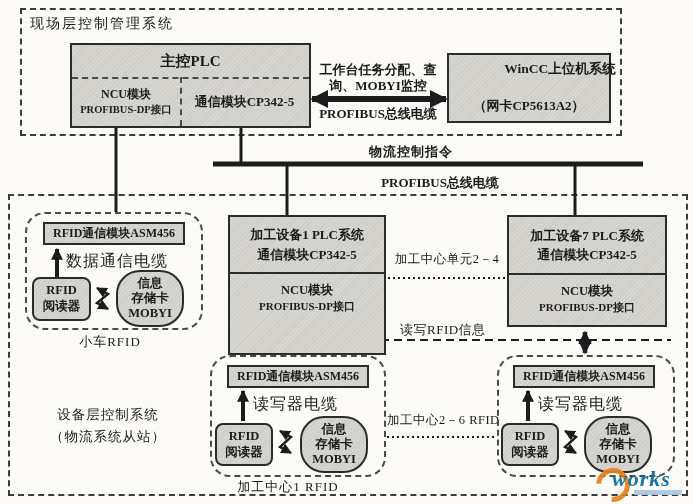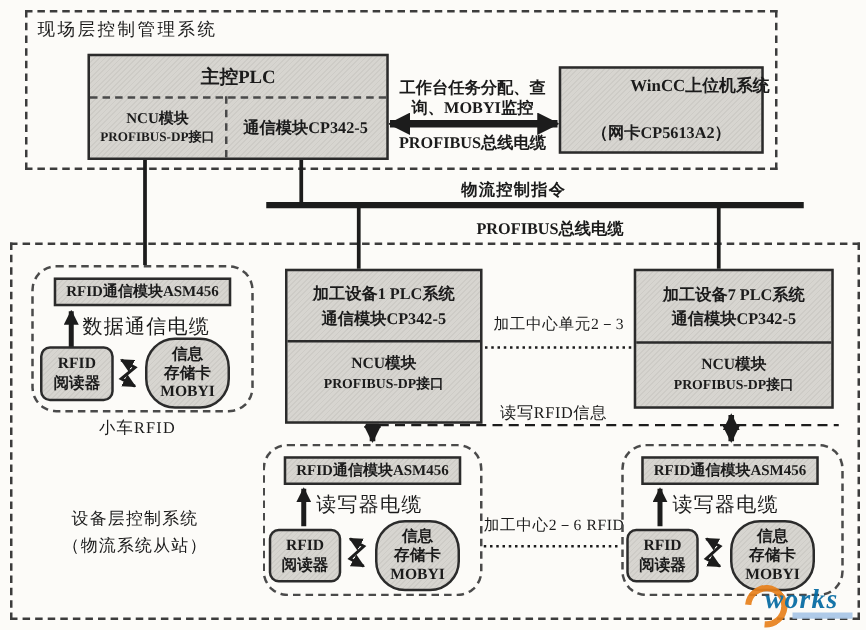--- a/index.html
+++ b/index.html
@@ -99,21 +99,21 @@
 
   <div class="abs ctr b" style="left:302px;top:62px;width:152px;font-size:13px;line-height:1.25;">
     <div class="nowrap">工作台任务分配、查</div>
     <div class="nowrap">询、MOBYI监控</div>
   </div>
   <div class="abs ctr b nowrap" style="left:302px;top:105px;width:152px;font-size:13px;">PROFIBUS总线电缆</div>
 
   <div class="abs ctr b nowrap" style="left:346px;top:143px;width:130px;font-size:13px;letter-spacing:1px;">物流控制指令</div>
   <div class="abs ctr b nowrap" style="left:375px;top:174px;width:130px;font-size:13px;">PROFIBUS总线电缆</div>
 
-  <div class="abs gbox" style="left:228px;top:215px;width:158px;height:124px;">
+  <div class="abs gbox" style="left:228px;top:215px;width:158px;height:140px;">
     <div class="abs ctr b" style="left:0;top:0;width:100%;height:55px;font-size:13px;line-height:1.5;">
       <div class="nowrap">加工设备1 PLC系统</div>
       <div class="nowrap">通信模块CP342-5</div>
     </div>
     <div class="abs divider-h-solid" style="left:0;top:55px;width:100%;height:0;"></div>
     <div class="abs ctr" style="left:0;top:55px;width:100%;height:51px;">
       <div class="b nowrap" style="font-size:12.5px;">NCU模块</div>
       <div class="b nowrap" style="font-size:11px;">PROFIBUS-DP接口</div>
     </div>
   </div>
@@ -123,21 +123,21 @@
       <div class="nowrap">加工设备7 PLC系统</div>
       <div class="nowrap">通信模块CP342-5</div>
     </div>
     <div class="abs divider-h-solid" style="left:0;top:56px;width:100%;height:0;"></div>
     <div class="abs ctr" style="left:0;top:56px;width:100%;height:52px;">
       <div class="b nowrap" style="font-size:12.5px;">NCU模块</div>
       <div class="b nowrap" style="font-size:11px;">PROFIBUS-DP接口</div>
     </div>
   </div>
 
-  <div class="abs ctr between-label nowrap" style="left:388px;top:251px;width:118px;">加工中心单元2－3</div>
+  <div class="abs ctr between-label nowrap" style="left:388px;top:251px;width:118px;">加工中心单元2－4</div>
   <div class="abs between-label nowrap" style="left:400px;top:321px;font-size:13px;">读写RFID信息</div>
   <div class="abs between-label nowrap" style="left:387px;top:412px;">加工中心2－6 RFID</div>
 
   <div class="abs group" style="left:25px;top:212px;width:178px;height:118px;"></div>
   <div class="abs gbox ctr b nowrap" style="left:43px;top:222px;width:142px;height:23px;font-size:12px;">RFID通信模块ASM456</div>
   <div class="abs small-label nowrap" style="left:66px;top:251px;">数据通信电缆</div>
   <div class="abs gbox round8 ctr" style="left:32px;top:277px;width:59px;height:44px;">
     <div class="b nowrap" style="font-size:12.5px;">RFID</div>
     <div class="b nowrap" style="font-size:12.5px;">阅读器</div>
   </div>
@@ -153,20 +153,21 @@
   <div class="abs small-label nowrap" style="left:253px;top:394px;">读写器电缆</div>
   <div class="abs gbox round8 ctr" style="left:215px;top:423px;width:58px;height:43px;">
     <div class="b nowrap" style="font-size:12.5px;">RFID</div>
     <div class="b nowrap" style="font-size:12.5px;">阅读器</div>
   </div>
   <div class="abs gbox round14 ctr" style="left:300px;top:416px;width:68px;height:57px;line-height:1.2;">
     <div class="b nowrap" style="font-size:12.5px;">信息</div>
     <div class="b nowrap" style="font-size:12.5px;">存储卡</div>
     <div class="b nowrap" style="font-size:12.5px;">MOBYI</div>
   </div>
+  <div class="abs ctr caption nowrap" style="left:233px;top:478px;width:110px;">加工中心1 RFID</div>
 
   <div class="abs group" style="left:497px;top:355px;width:178px;height:122px;"></div>
   <div class="abs gbox ctr b nowrap" style="left:513px;top:365px;width:142px;height:23px;font-size:12px;">RFID通信模块ASM456</div>
   <div class="abs small-label nowrap" style="left:538px;top:394px;">读写器电缆</div>
   <div class="abs gbox round8 ctr" style="left:501px;top:423px;width:58px;height:43px;">
     <div class="b nowrap" style="font-size:12.5px;">RFID</div>
     <div class="b nowrap" style="font-size:12.5px;">阅读器</div>
   </div>
   <div class="abs gbox round14 ctr" style="left:584px;top:416px;width:68px;height:57px;line-height:1.2;">
     <div class="b nowrap" style="font-size:12.5px;">信息</div>

